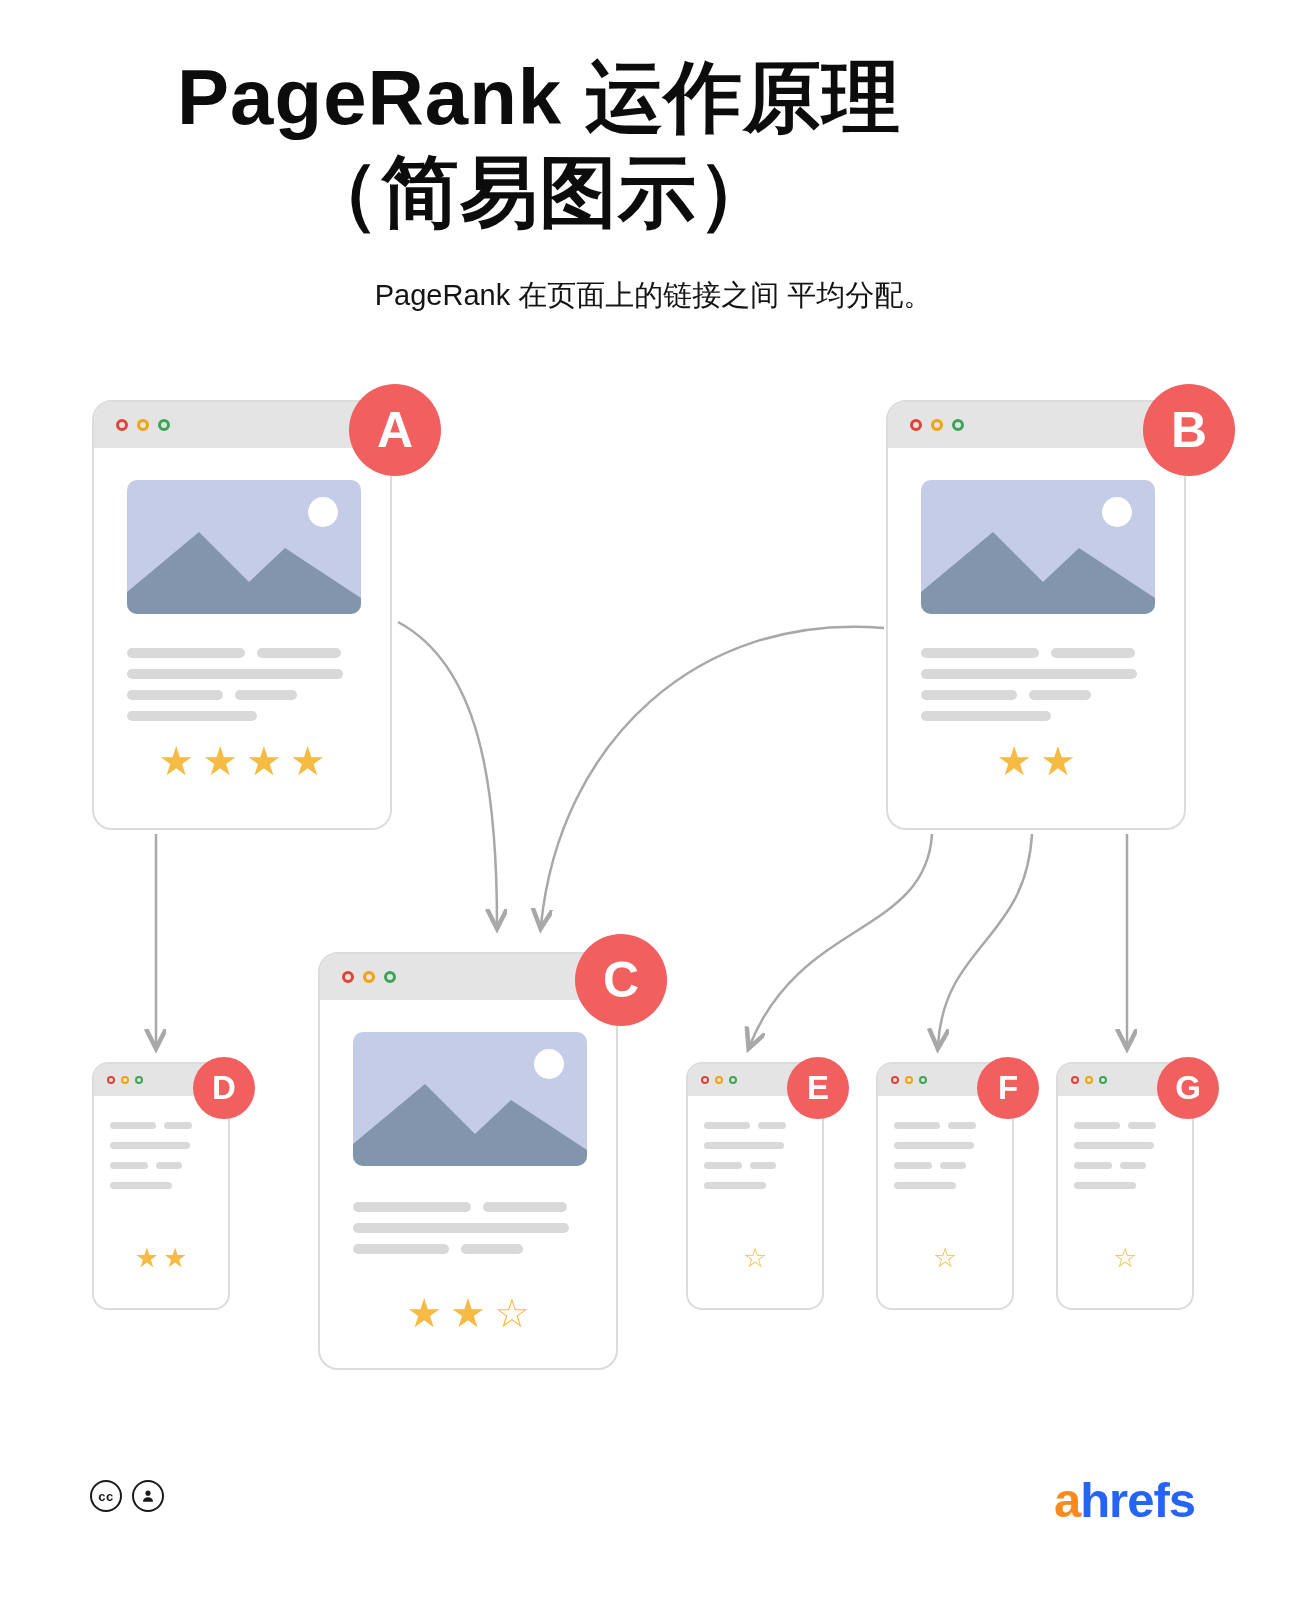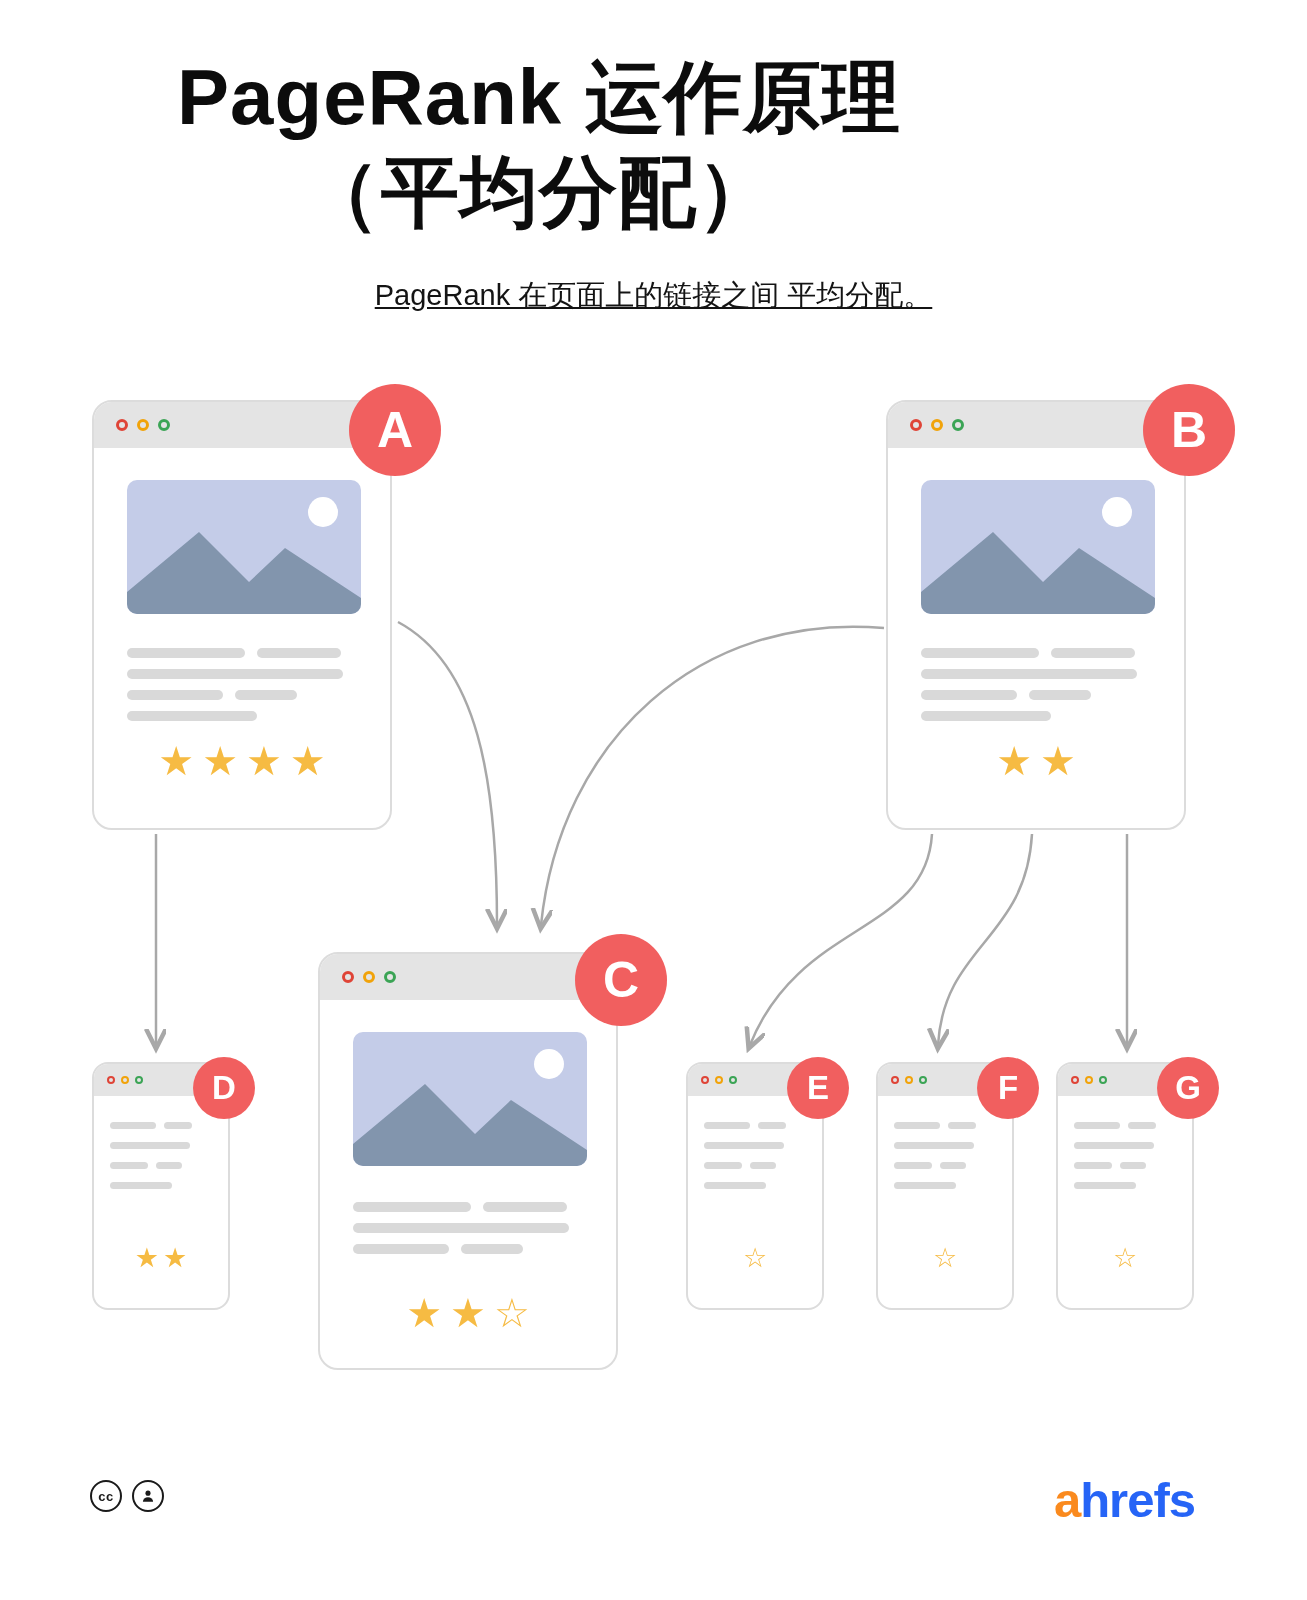--- a/index.html
+++ b/index.html
@@ -3,21 +3,21 @@
 <meta charset="utf-8">
 <style>
   * { margin:0; padding:0; box-sizing:border-box; }
   html,body { width:1307px; height:1600px; background:#ffffff;
     font-family:"Liberation Sans", sans-serif; position:relative; overflow:hidden; }
 
   
   .title-wrap { position:absolute; top:50px; left:0; width:1078px; text-align:center; color:#0c0c0c; }
   .title-line { font-size:78px; font-weight:800; line-height:1.22; letter-spacing:1px; }
   .subtitle { position:absolute; top:276px; left:0; width:1307px; text-align:center;
-    font-size:29px; font-weight:500; color:#141414;text-decoration:underline; }
+    font-size:29px; font-weight:500; color:#141414; }
 
   
   .card { position:absolute; background:#ffffff; border:2px solid #dcdcdc; border-radius:20px; }
   .card.big { width:300px; height:430px; }
   .card.small { width:138px; height:248px; border-radius:16px; }
 
   .topbar { position:absolute; top:0; left:0; right:0; background:#e4e4e4;
     display:flex; align-items:center; }
   .big .topbar { height:46px; border-radius:18px 18px 0 0; padding-left:22px; gap:9px; }
   .small .topbar { height:32px; border-radius:14px 14px 0 0; padding-left:13px; gap:6px; }
@@ -61,21 +61,21 @@
     font-size:13px; font-weight:700; color:#1a1a1a; letter-spacing:0.5px; }
   .brand { position:absolute; right:112px; top:1472px; font-size:49px; font-weight:800; letter-spacing:-1px; }
   .brand .b-first { color:#fa8a1e; }
   .brand .b-rest { color:#2664f6; }
 </style>
 </head>
 <body>
 
 <div class="title-wrap">
   <div class="title-line">PageRank 运作原理</div>
-  <div class="title-line">（平均分配）</div>
+  <div class="title-line">（简易图示）</div>
 </div>
 <div class="subtitle">PageRank 在页面上的链接之间 平均分配。</div>
 
 <svg id="arrow-layer">
   <defs>
     <marker id="ah" markerWidth="10" markerHeight="10" refX="6.5" refY="4" orient="auto">
       <path d="M0,0 L8,4 L0,8" fill="none" stroke="#a8a8a8" stroke-width="1.8"></path>
     </marker>
   </defs>
   <g fill="none" stroke="#a8a8a8" stroke-width="2.5">

